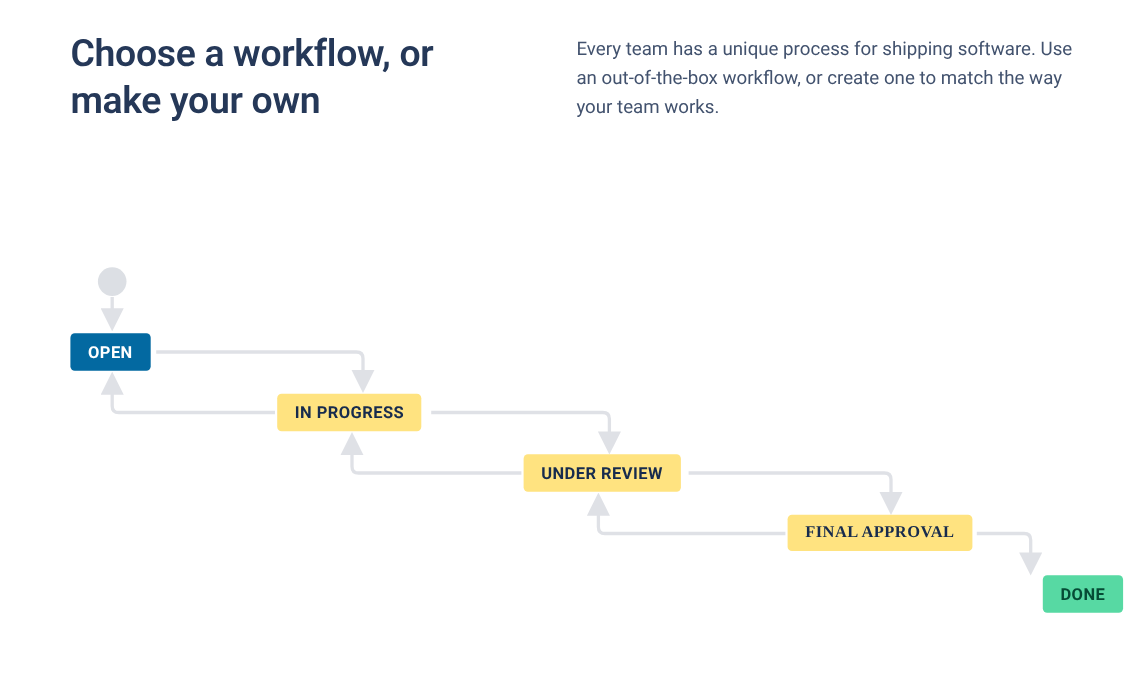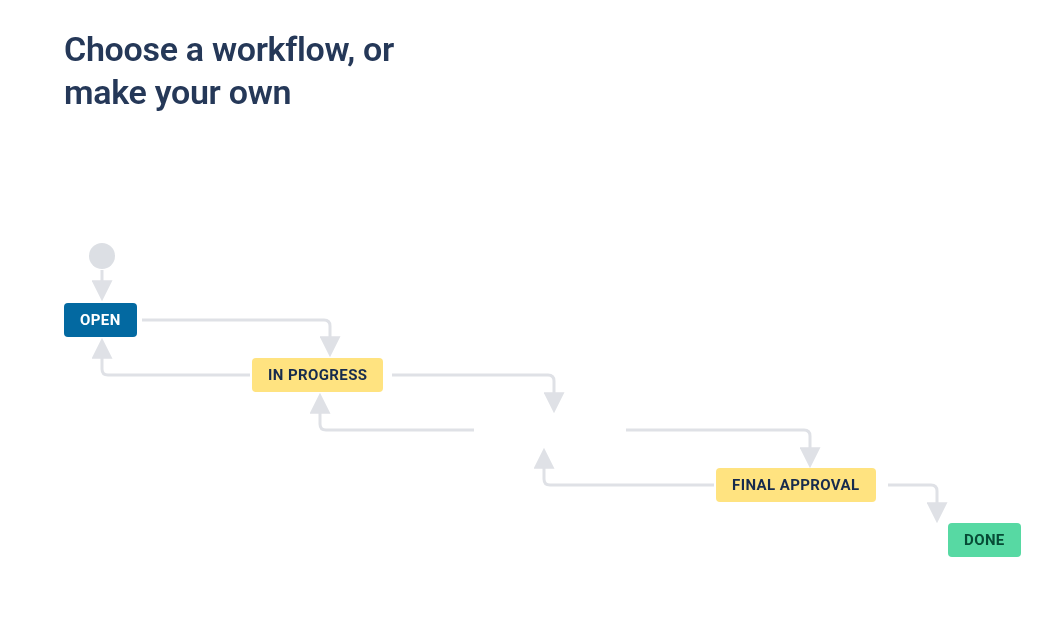--- a/index.html
+++ b/index.html
@@ -63,20 +63,21 @@
     width: 920px;
     height: 340px;
     pointer-events: none;
   }
 </style>
 </head>
 <body>
 
 <div class="header">
   <h1 class="heading">Choose a workflow, or make your own</h1>
+  <p class="subtext">Every team has a unique process for shipping software. Use an out-of-the-box workflow, or create one to match the way your team works.</p>
 </div>
 
 <div class="diagram">
 
   <svg class="connectors" viewBox="0 0 920 340">
     <defs>
       <marker id="arr" viewBox="0 0 10 10" refX="8" refY="5" markerWidth="7" markerHeight="7" orient="auto-start-reverse">
         <path d="M 0 0 L 10 5 L 0 10 z" fill="#dfe1e6"></path>
       </marker>
     </defs>
@@ -103,22 +104,25 @@
   <div class="start-dot" style="left:25px; top:8px;"></div>
 
   <div class="node node-open" style="left:0px; top:68px;">
     <span>OPEN</span>
   </div>
 
   <div class="node node-prog" style="left:188px; top:123px;text-align:right;">
     <span>IN PROGRESS</span>
   </div>
 
+  <div class="node node-prog" style="left:412px; top:178px;">
+    <span>UNDER REVIEW</span>
+  </div>
 
-  <div class="node node-prog" style="left:652px; top:233px;">
+  <div class="node node-prog" style="left:652px; top:233px;font-family:Liberation Serif, serif;">
     <span>FINAL APPROVAL</span>
   </div>
 
   <div class="node node-done" style="left:840px; top:288px;margin-left:44px;">
     <span>DONE</span>
   </div>
 
 </div>
 
 </body></html>

